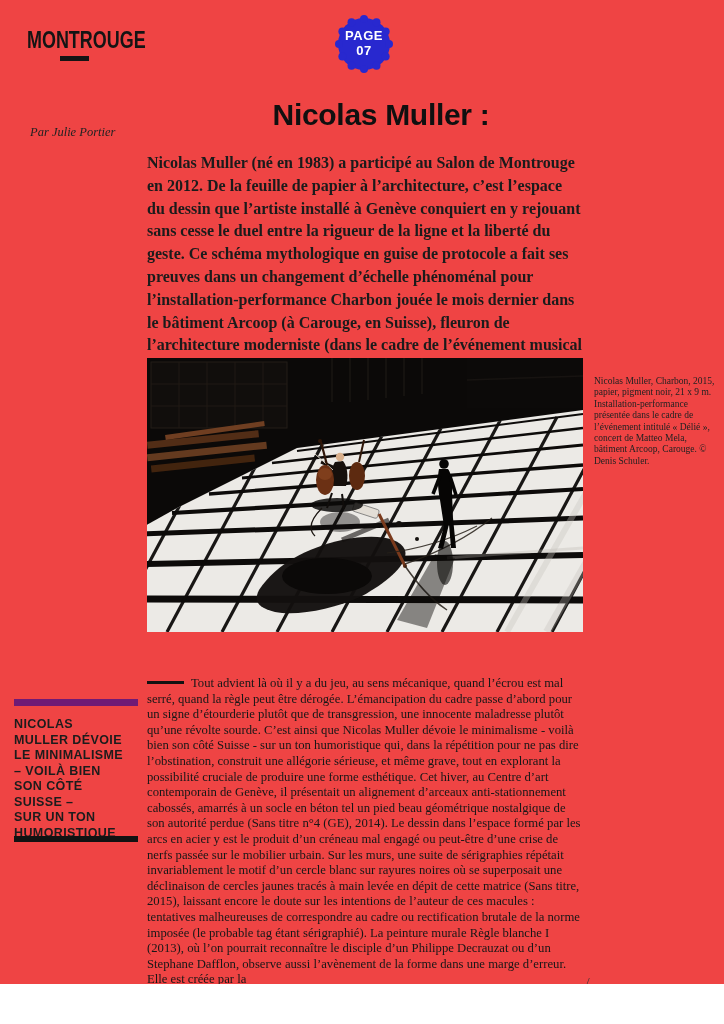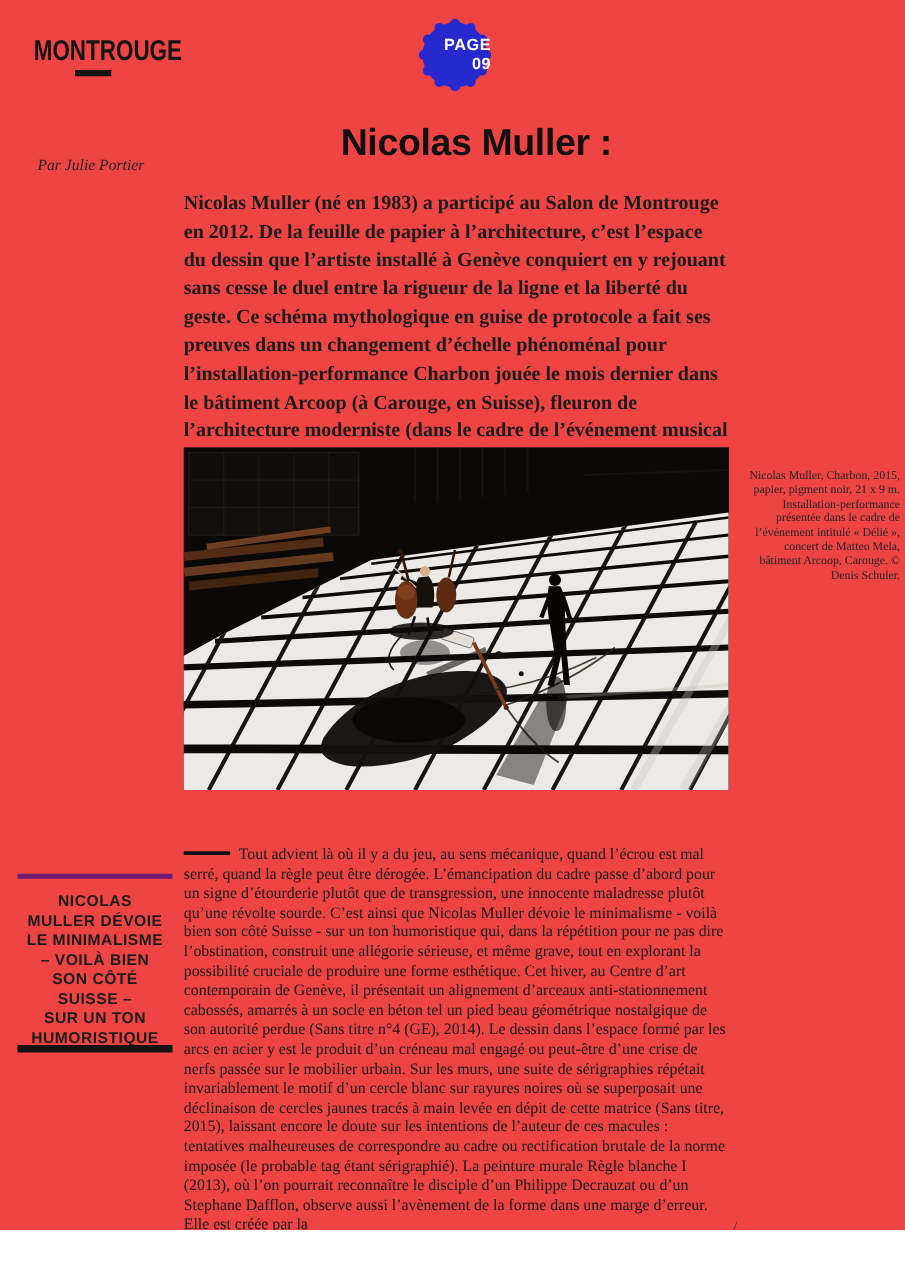--- a/index.html
+++ b/index.html
@@ -14,21 +14,21 @@
     position:absolute;left:27px;top:27px;
     font-family:"Liberation Sans",sans-serif;font-weight:700;font-size:23px;
     color:#141414;transform:scaleX(.78);transform-origin:left top;letter-spacing:0;
     white-space:nowrap;
   }
   .logo-bar{position:absolute;left:60px;top:56px;width:29px;height:5px;background:#141414;}
 
   .badge{position:absolute;left:335px;top:15px;width:58px;height:58px;}
   .badge svg{position:absolute;left:0;top:0;}
   .badge-text{
-    position:absolute;left:0;top:13px;width:58px;text-align:right;
+    position:absolute;left:0;top:13px;width:58px;text-align:center;
     font-family:"Liberation Sans",sans-serif;font-weight:700;font-size:13px;line-height:15px;
     color:#ffffff;letter-spacing:.5px;
   }
 
   .masthead{
     position:absolute;right:11px;top:30px;white-space:nowrap;
     font-family:"Liberation Serif",serif;font-weight:700;font-size:11px;
     letter-spacing:1.3px;color:#222222;
   }
   .masthead .issue{font-size:7.5px;font-style:italic;letter-spacing:.7px;vertical-align:4px;margin-left:4px;}
@@ -43,30 +43,30 @@
     color:#101010;letter-spacing:-.3px;
   }
   .intro{
     position:absolute;left:147px;top:152px;width:436px;
     font-weight:700;font-size:16px;line-height:22.8px;color:#1b1b1b;
   }
 
   
   .photo{position:absolute;left:147px;top:358px;width:436px;height:274px;background:#0b0908;}
   .caption{
-    position:absolute;left:594px;top:376px;width:126px;text-align:right;
+    position:absolute;left:594px;top:376px;width:126px;text-align:left;
     font-size:9.5px;line-height:11.4px;color:#222;
   }
 
   
   .pullquote{
     position:absolute;left:14px;top:699px;width:124px;box-sizing:border-box;
-    border-top:4px solid #701a75;padding-top:11px;
+    border-top:7px solid #701a75;padding-top:11px;
     font-family:"Liberation Sans",sans-serif;font-weight:700;font-size:12.5px;line-height:15.5px;
-    letter-spacing:.4px;text-align:center;color:#1c1c1c;white-space:pre-line;
+    letter-spacing:.4px;text-align:left;color:#1c1c1c;white-space:pre-line;
   }
   .pullquote-bar{position:absolute;left:14px;top:836px;width:124px;height:6px;background:#121212;}
 
   
   .bodytext{
     position:absolute;left:147px;top:676px;width:436px;
     font-size:12.7px;line-height:15.6px;color:#171717;
   }
   .dash-rule{display:inline-block;width:37px;height:3px;background:#121212;margin-right:7px;vertical-align:3px;}
   .continuation{position:absolute;left:586px;top:974px;font-size:13px;color:#333;}
@@ -92,21 +92,21 @@
         <circle cx="4" cy="29" r="4"></circle>
           <circle cx="7.35" cy="16.5" r="4"></circle>
         <circle cx="16.5" cy="7.35" r="4"></circle>
           <circle cx="29" cy="4" r="4"></circle>
         <circle cx="41.5" cy="7.35" r="4"></circle>
           <circle cx="50.65" cy="16.5" r="4"></circle>
       </g>
     </svg>
     <div class="badge-text">
       <div>PAGE</div>
-      <div>09</div>
+      <div>07</div>
     </div>
   </div>
 
 
   <div class="byline">Par Julie Portier</div>
 
   <h1 class="title" style="margin:16px;">
     <span>Nicolas Muller :</span><br>
   </h1>
 

